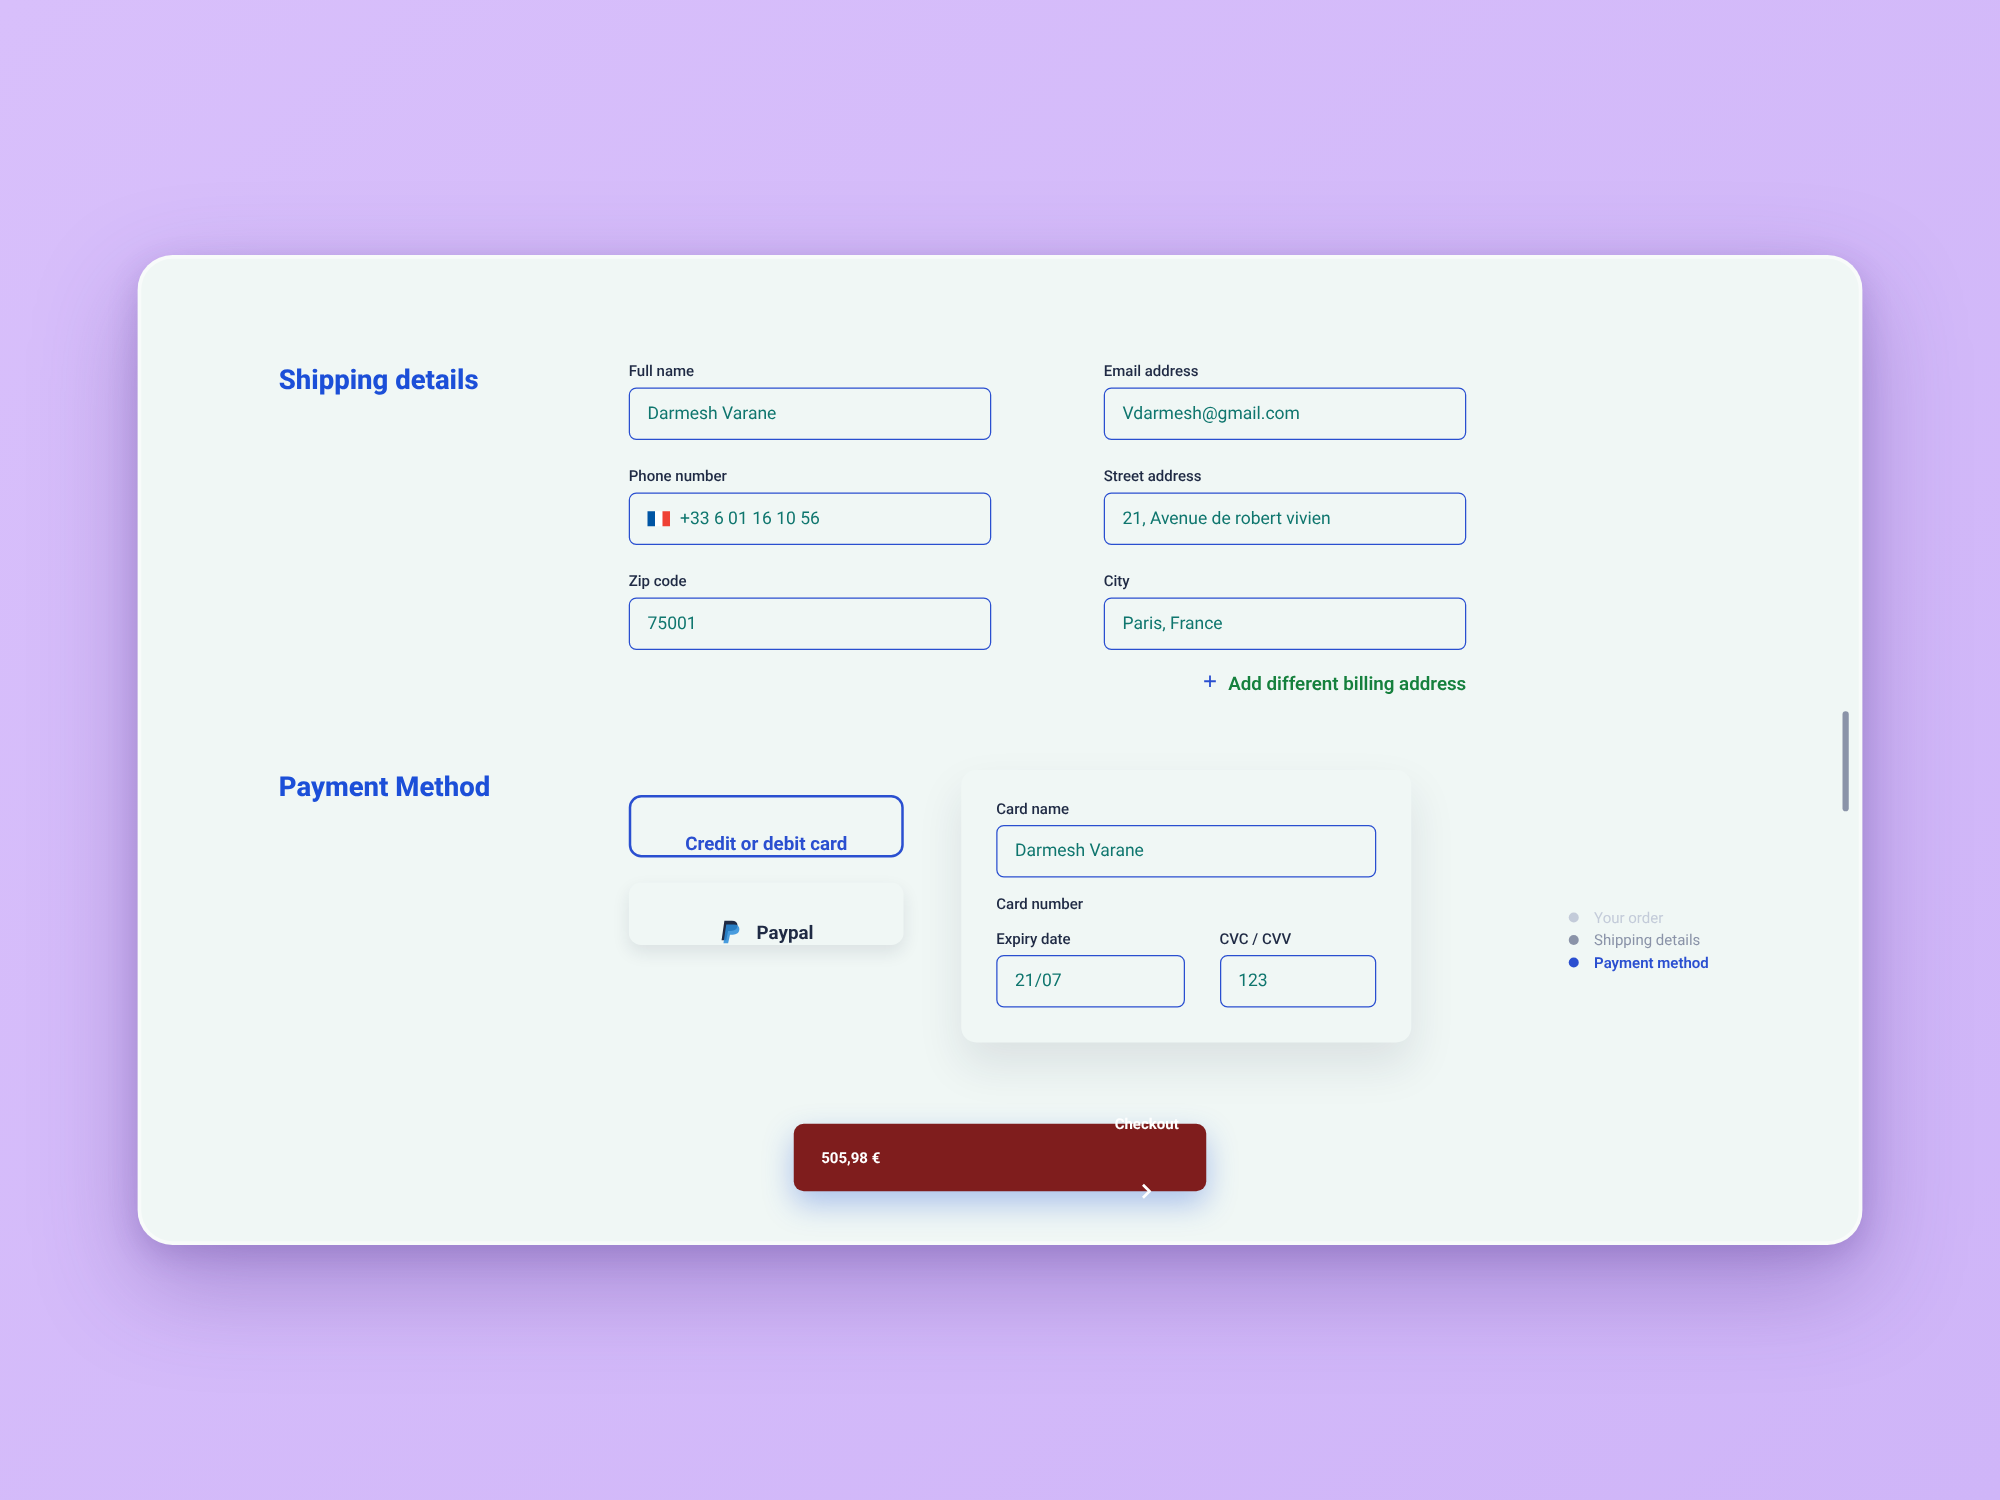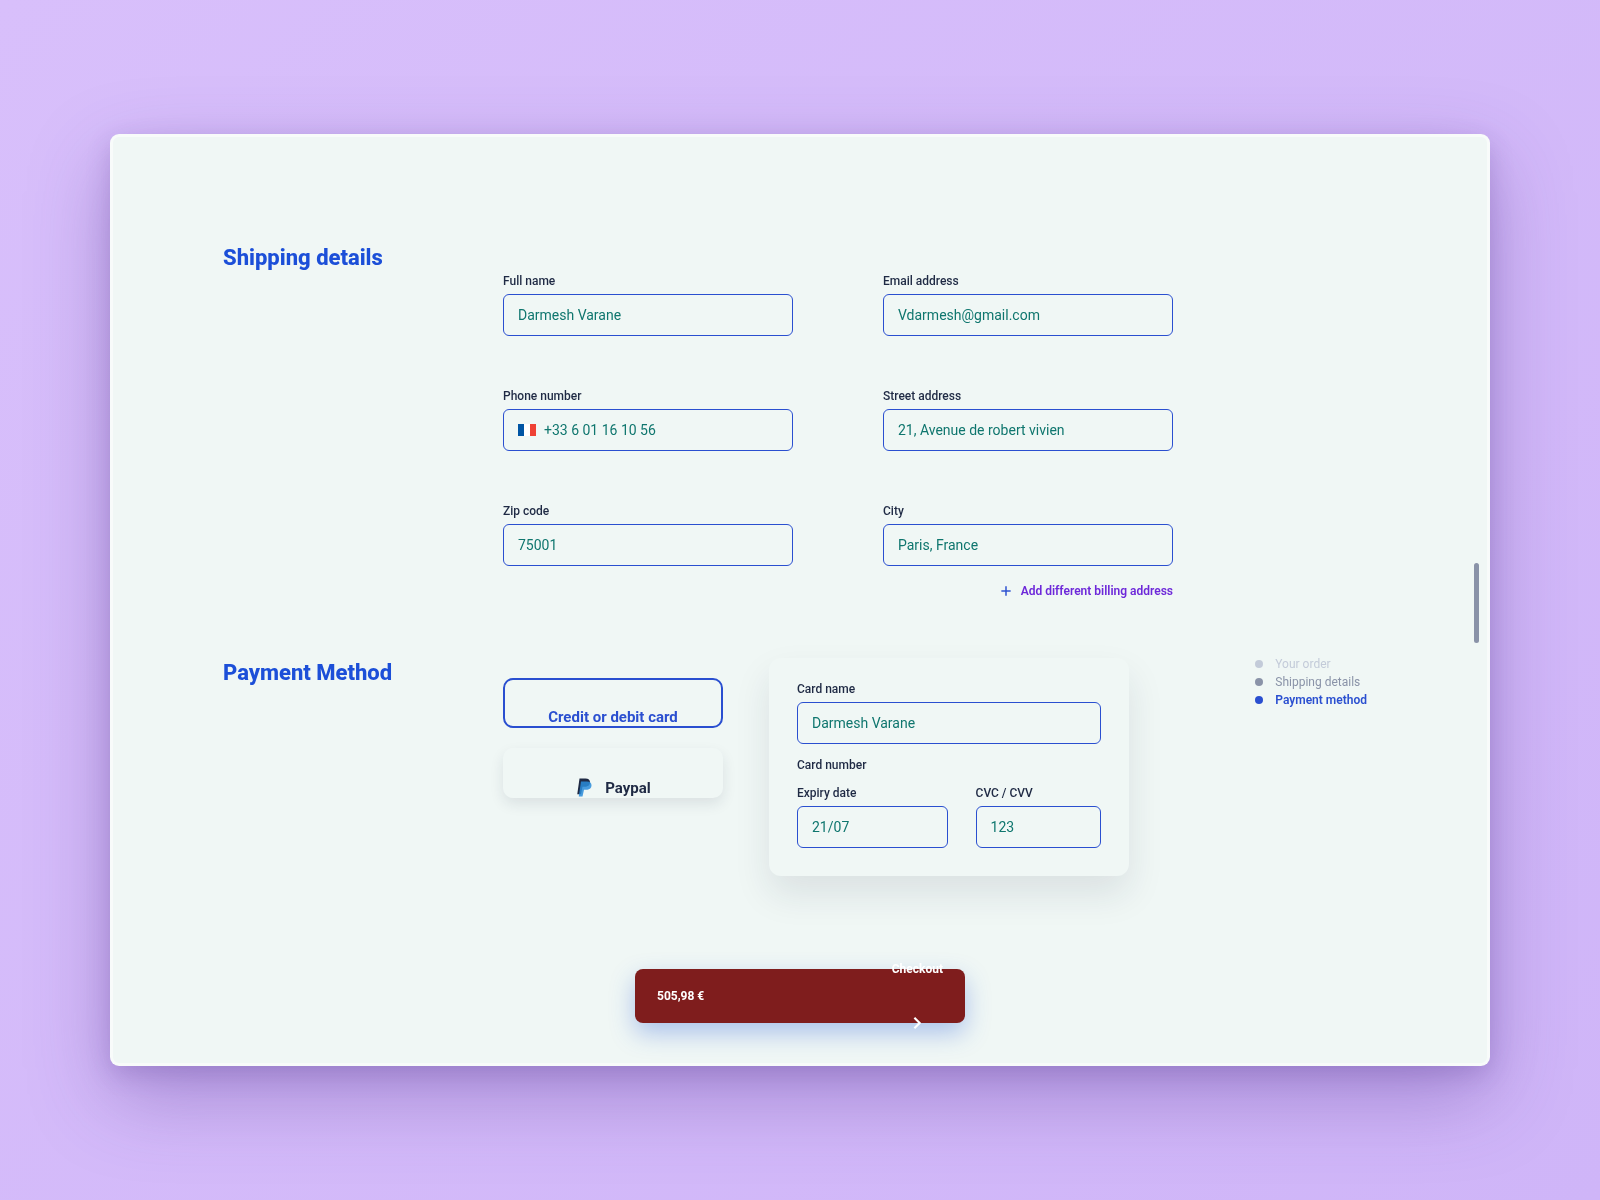--- a/index.html
+++ b/index.html
@@ -10,27 +10,27 @@
     font-family: -apple-system, BlinkMacSystemFont, "Segoe UI", Roboto, sans-serif;
   }
   body {
     background: linear-gradient(135deg, #d8bffb 0%, #cfb5f8 100%);
     display: flex;
     align-items: center;
     justify-content: center;
   }
   .device-frame {
     width: 1380px;
-    height: 932px;
-    border-radius: 9px;
+    height: 792px;
+    border-radius: 28px;
     background: #f0f7f5;
     border: 3px solid rgba(255,255,255,0.5);
     box-shadow: 0 30px 80px rgba(80,50,140,0.35), 0 8px 24px rgba(80,50,140,0.2);
     position: relative;
-    padding: 106px 110px 40px 110px;
+    padding: 83px 110px 40px 110px;
   }
   .scrollbar {
     position: absolute;
     right: 8px;
     top: 46%;
     width: 5px;
     height: 80px;
     background: #8a93a8;
     border-radius: 3px;
   }
@@ -54,21 +54,20 @@
   .form-grid {
     display: grid;
     grid-template-columns: 290px 290px;
     column-gap: 90px;
     row-gap: 22px;
   }
   .field {
     display: flex;
     flex-direction: column;
     gap: 6px;
-    margin-top: 31px;
   }
   .field-label {
     font-size: 12px;
     color: #1f2a44;
     font-weight: 500;
   }
   .field-input {
     height: 42px;
     border: 1.5px solid #2a4fd0;
     border-radius: 6px;
@@ -87,22 +86,22 @@
   }
   .flag-icon span { flex:1; }
   .flag-icon .blue { background:#0055a4; }
   .flag-icon .white { background:#ffffff; }
   .flag-icon .red { background:#ef4135; }
   .add-billing-row {
     grid-column: 2;
     display: flex;
     justify-content: flex-end;
     gap: 8px;
-    color: #6d28d9;
-    font-size: 12px;
+    color: #15803d;
+    font-size: 15px;
     font-weight: 600;
     margin-top: -4px;
     cursor: pointer;
   }
   .plus-icon { width: 14px; height: 14px; }
   
   .payment-body {
     display: flex;
     gap: 46px;
   }

